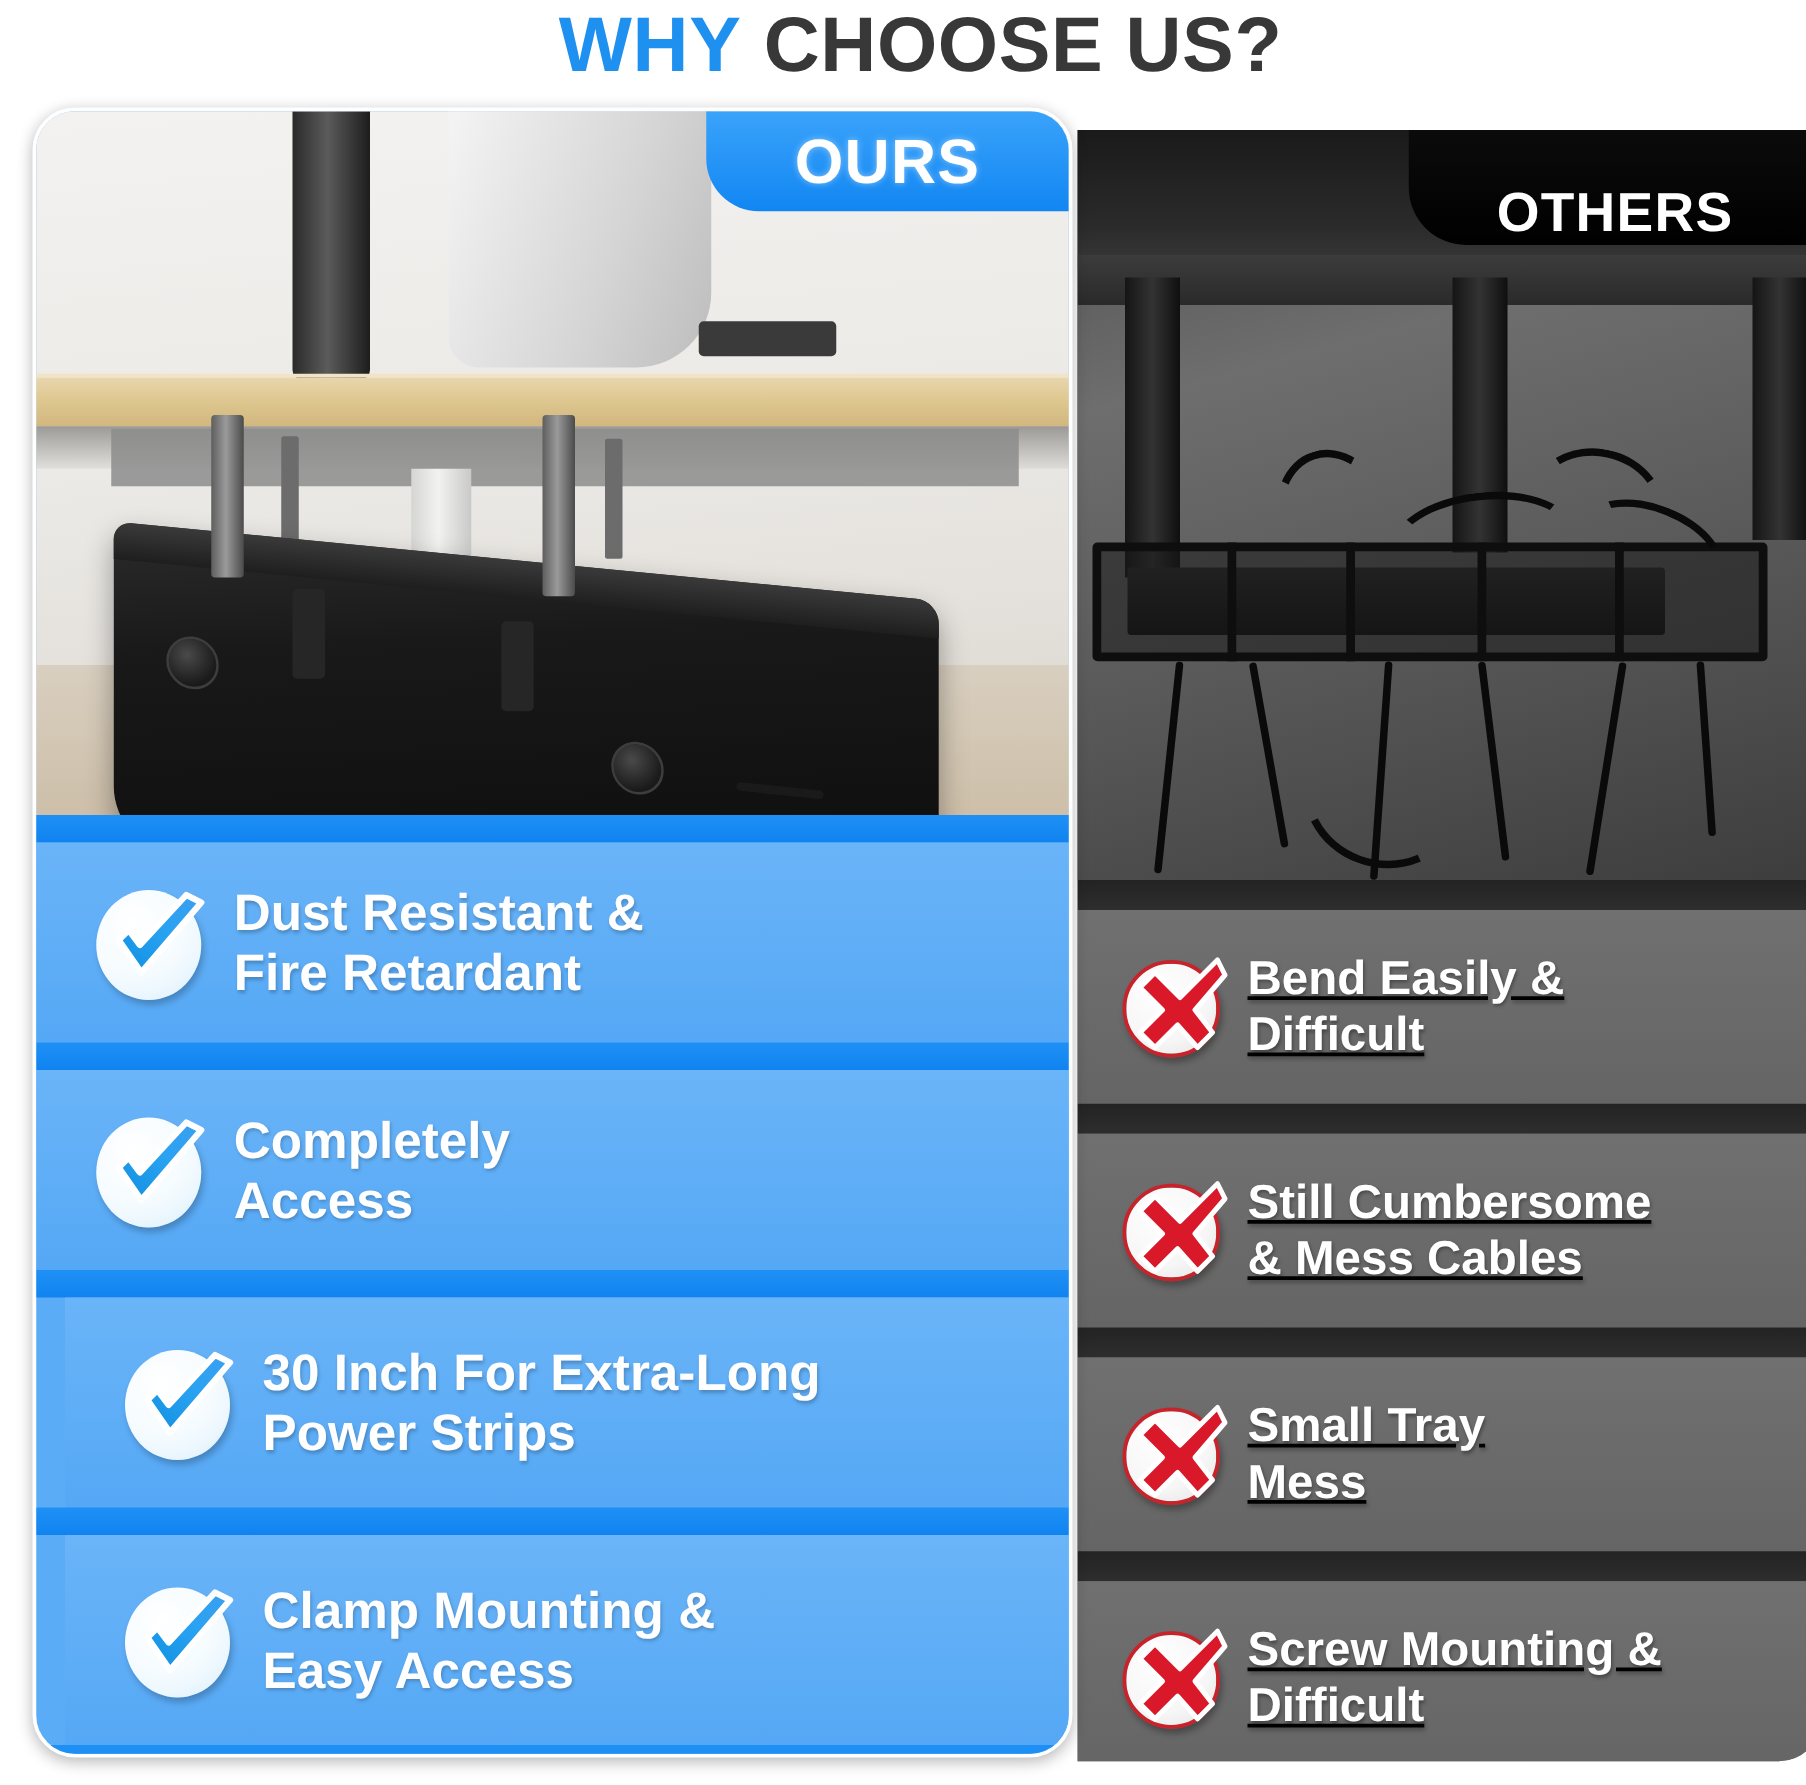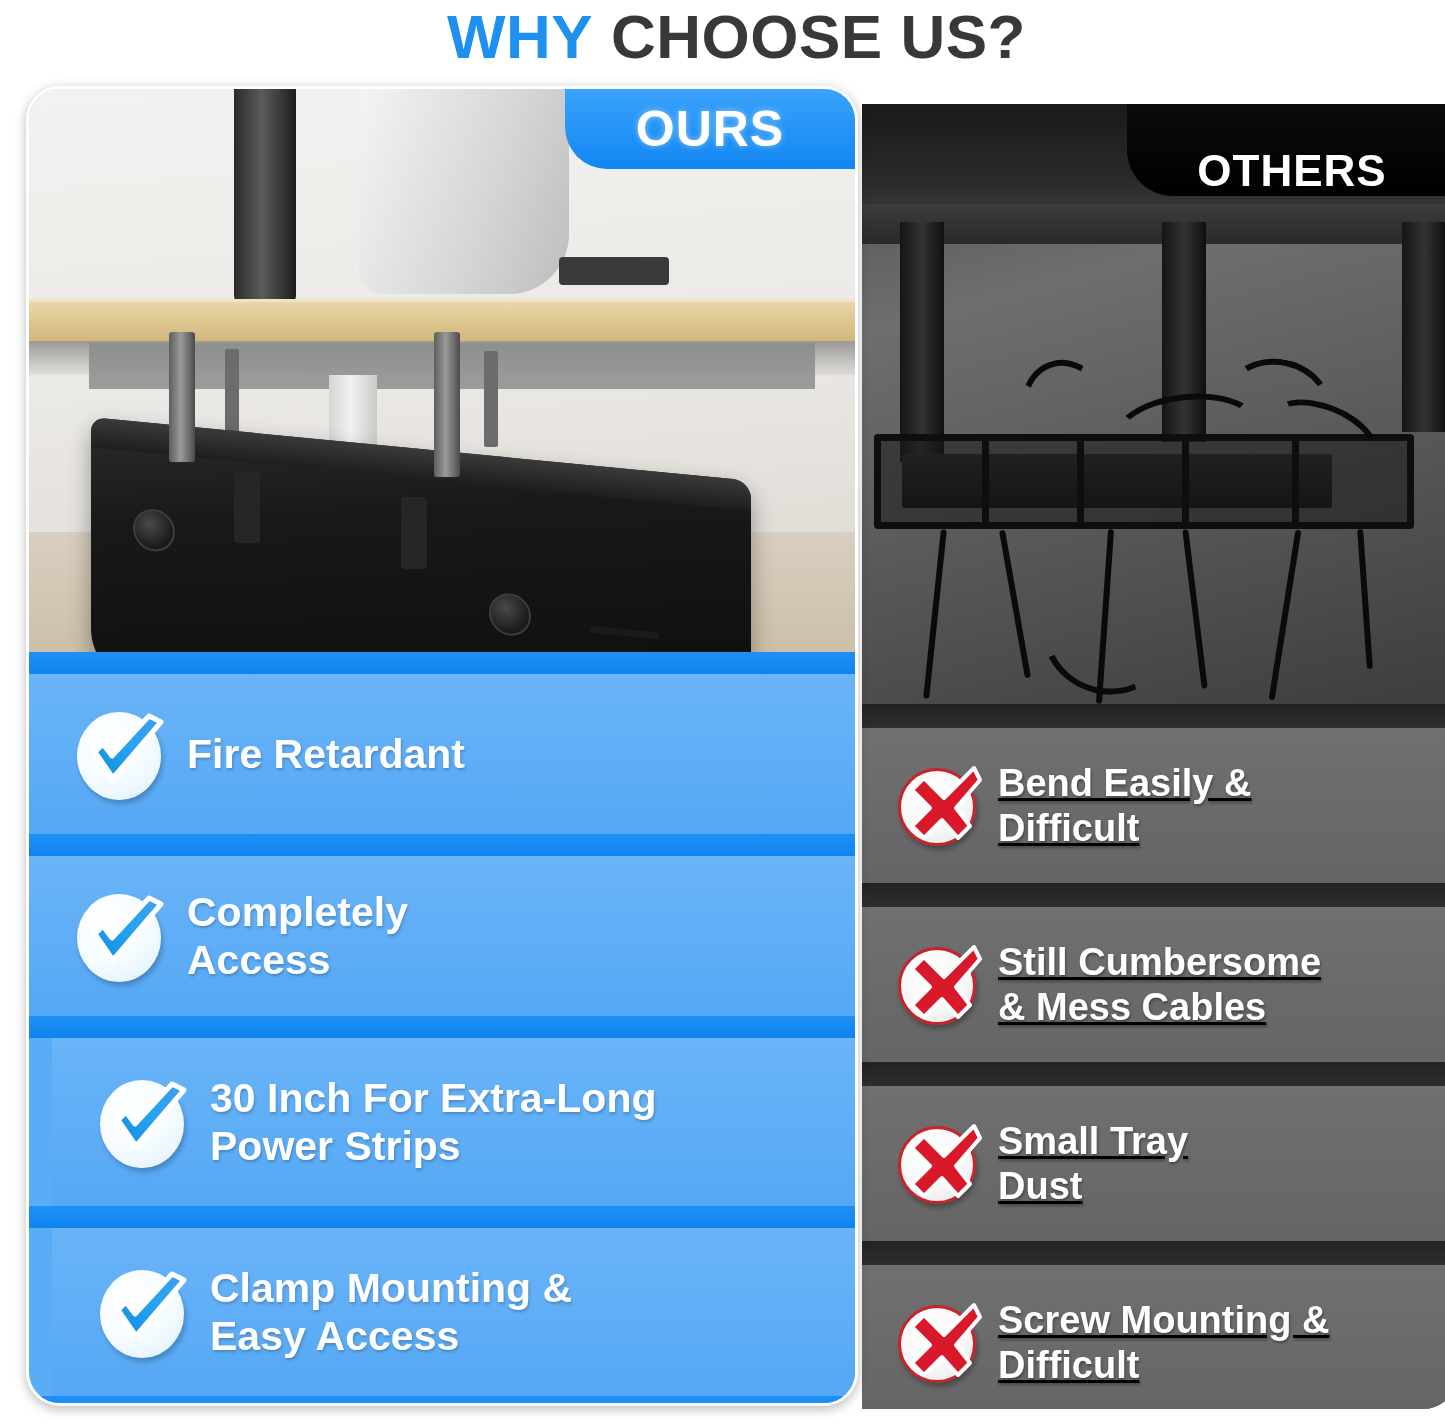--- a/index.html
+++ b/index.html
@@ -395,20 +395,21 @@
               <linearGradient id="ckg1" x1="0" y1="1" x2="1" y2="0">
                 <stop offset="0%" stop-color="#0e8fe0"></stop>
                 <stop offset="55%" stop-color="#2aa2f2"></stop>
                 <stop offset="100%" stop-color="#3b9ff0"></stop>
               </linearGradient>
             </defs>
             <path d="M20 46 L38 72 L86 16 L74 10 L37 50 L28 38 Z" fill="url(#ckg1)" stroke="#ffffff" stroke-width="5" stroke-linejoin="round"></path>
           </svg>
         </div>
         <div class="row-text">
+          <div>Dust Resistant &amp;</div>
           <div>Fire Retardant</div>
         </div>
       </div>
 
       <div class="divider-blue"></div>
 
       <div class="row-ours">
         <div class="check-badge">
           <div class="disc"></div>
           <svg width="96" height="96" viewBox="0 0 96 96">
@@ -525,21 +526,21 @@
 
       <div class="row-others">
         <div class="x-badge">
           <div class="disc"></div>
           <svg width="92" height="92" viewBox="0 0 92 92">
             <path d="M18 30 L30 18 L50 38 L80 8 L86 20 L62 48 L76 66 L64 78 L48 60 L30 78 L18 66 L36 48 Z" fill="#d9182a" stroke="#ffffff" stroke-width="4" stroke-linejoin="round"></path>
           </svg>
         </div>
         <div class="row-text-o">
           <div>Small Tray</div>
-          <div>Dust</div>
+          <div>Mess</div>
         </div>
       </div>
 
       <div class="divider-dark"></div>
 
       <div class="row-others">
         <div class="x-badge">
           <div class="disc"></div>
           <svg width="92" height="92" viewBox="0 0 92 92">
             <path d="M18 30 L30 18 L50 38 L80 8 L86 20 L62 48 L76 66 L64 78 L48 60 L30 78 L18 66 L36 48 Z" fill="#d9182a" stroke="#ffffff" stroke-width="4" stroke-linejoin="round"></path>

